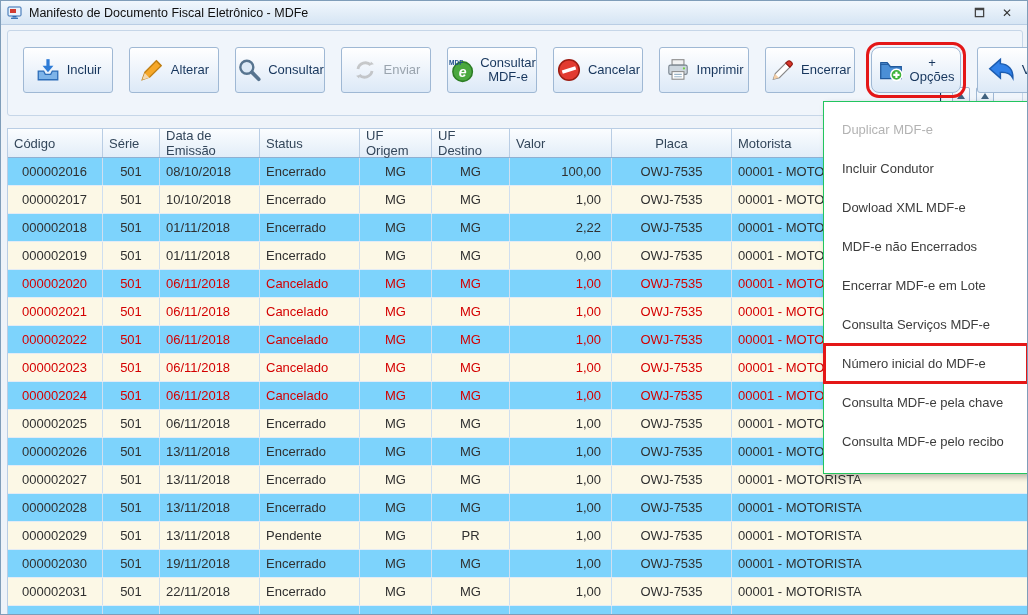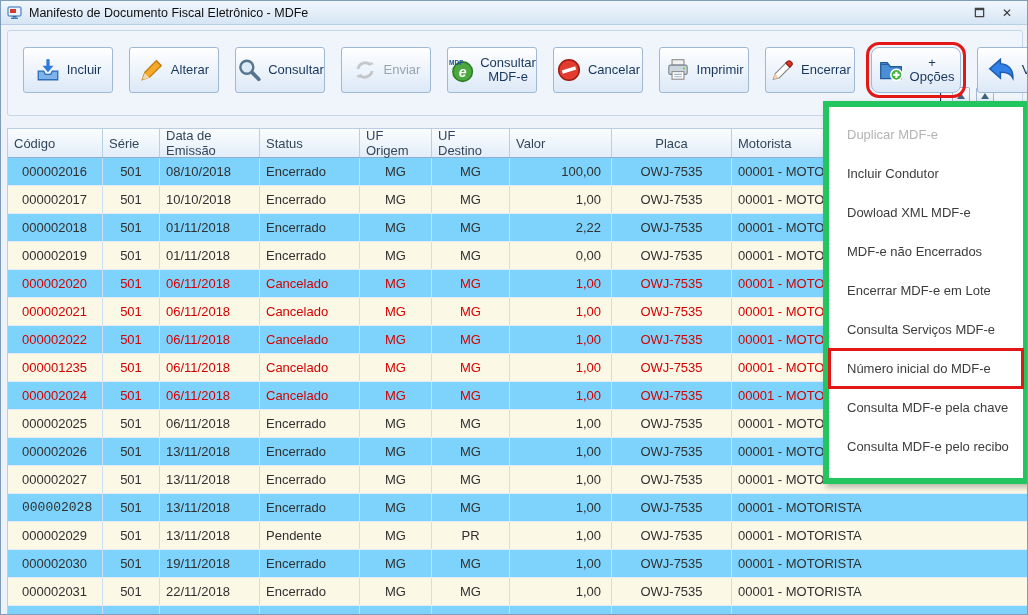--- a/index.html
+++ b/index.html
@@ -59,21 +59,21 @@
   .cell { font-size:13px; color:#303030; display:flex; align-items:center;
           padding:0 6px; border-right:1px solid #cfdff0; flex:0 0 auto; overflow:hidden; white-space:nowrap; }
   .cell:first-child { padding-left:14px; }
   .row-red .cell { color:#d40000; }
   .a-left   { justify-content:flex-start; }
   .a-center { justify-content:center; }
   .a-right  { justify-content:flex-end; padding-right:10px; }
 
   
   .menu { position:absolute; left:822px; top:100px; width:206px; background:#ffffff;
-          border:6px solid #22c55e; box-shadow:3px 3px 6px rgba(0,0,0,.28);
+          border:1px solid #22c55e; box-shadow:3px 3px 6px rgba(0,0,0,.28);
           padding:8px 0 12px 0; z-index:10; }
   .menu-item { height:39px; display:flex; align-items:center; padding:0 10px 0 18px;
                font-size:13px; color:#3c3c3c; cursor:default; white-space:nowrap; }
   .menu-item.disabled { color:#b3b3b3; }
   .menu-item.annotated { outline:3px solid #e41717; outline-offset:-2px; }
 </style>
 </head>
 <body>
 
 <div class="window">
@@ -297,21 +297,21 @@
           <div class="cell a-center" style="width: 57px;">501</div>
           <div class="cell a-left" style="width: 100px;">06/11/2018</div>
           <div class="cell a-left" style="width: 100px;">Cancelado</div>
           <div class="cell a-center" style="width: 72px;">MG</div>
           <div class="cell a-center" style="width: 78px;">MG</div>
           <div class="cell a-right" style="width: 102px;">1,00</div>
           <div class="cell a-center" style="width: 120px;">OWJ-7535</div>
           <div class="cell a-left" style="width: 298px; flex: 1 1 0%;">00001 - MOTORISTA</div>
         </div>
         <div class="grid-row row-red">
-          <div class="cell a-left" style="width: 95px;">000001235</div>
+          <div class="cell a-left" style="width: 95px;">000002023</div>
           <div class="cell a-center" style="width: 57px;">501</div>
           <div class="cell a-left" style="width: 100px;">06/11/2018</div>
           <div class="cell a-left" style="width: 100px;">Cancelado</div>
           <div class="cell a-center" style="width: 72px;">MG</div>
           <div class="cell a-center" style="width: 78px;">MG</div>
           <div class="cell a-right" style="width: 102px;">1,00</div>
           <div class="cell a-center" style="width: 120px;">OWJ-7535</div>
           <div class="cell a-left" style="width: 298px; flex: 1 1 0%;">00001 - MOTORISTA</div>
         </div>
         <div class="grid-row row-red">
@@ -352,21 +352,21 @@
           <div class="cell a-center" style="width: 57px;">501</div>
           <div class="cell a-left" style="width: 100px;">13/11/2018</div>
           <div class="cell a-left" style="width: 100px;">Encerrado</div>
           <div class="cell a-center" style="width: 72px;">MG</div>
           <div class="cell a-center" style="width: 78px;">MG</div>
           <div class="cell a-right" style="width: 102px;">1,00</div>
           <div class="cell a-center" style="width: 120px;">OWJ-7535</div>
           <div class="cell a-left" style="width: 298px; flex: 1 1 0%;">00001 - MOTORISTA</div>
         </div>
         <div class="grid-row">
-          <div class="cell a-left" style="width: 95px; font-family: Liberation Mono, monospace;">000002028</div>
+          <div class="cell a-left" style="width: 95px;">000002028</div>
           <div class="cell a-center" style="width: 57px;">501</div>
           <div class="cell a-left" style="width: 100px;">13/11/2018</div>
           <div class="cell a-left" style="width: 100px;">Encerrado</div>
           <div class="cell a-center" style="width: 72px;">MG</div>
           <div class="cell a-center" style="width: 78px;">MG</div>
           <div class="cell a-right" style="width: 102px;">1,00</div>
           <div class="cell a-center" style="width: 120px;">OWJ-7535</div>
           <div class="cell a-left" style="width: 298px; flex: 1 1 0%;">00001 - MOTORISTA</div>
         </div>
         <div class="grid-row">

